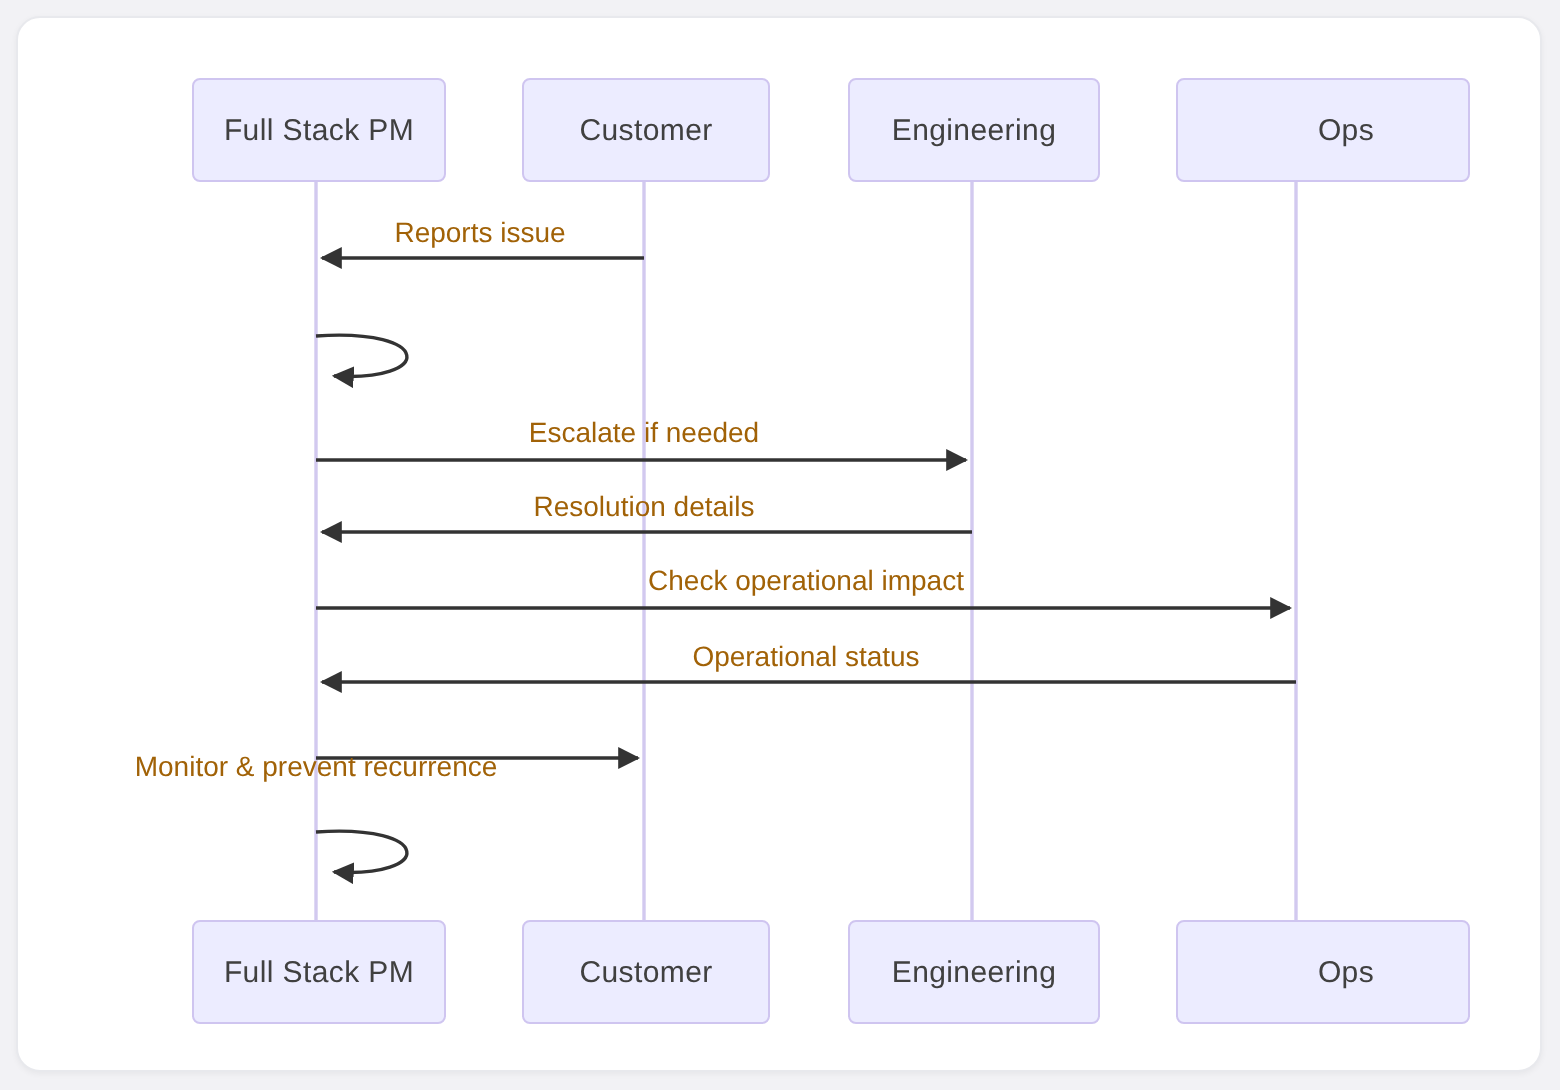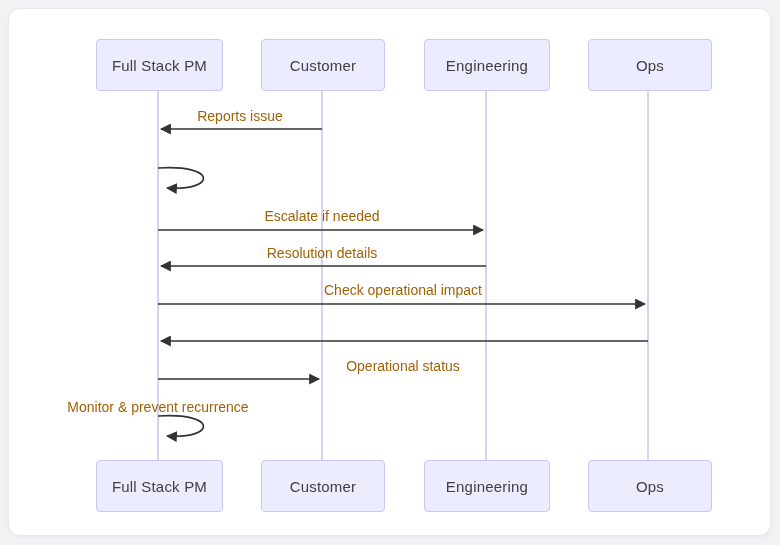--- a/index.html
+++ b/index.html
@@ -40,37 +40,37 @@
     justify-content: center;
     font-size: 15px;
     color: #404040;
     letter-spacing: 0.2px;
   }
   .actor.row-top { top: 30px; }
   .actor.row-bottom { top: 451px; }
   .a-fspm { left: 87px;  width: 125px; }
   .a-customer { left: 252px; width: 122px; }
   .a-engineering { left: 415px; width: 124px; }
-  .a-ops { left: 579px; width: 122px; }
+  .a-ops { left: 579px; width: 122px; padding-left: 23px; }
   .msg-label {
     position: absolute;
     transform: translateX(-50%);
     font-size: 14px;
     color: #a16207;
     white-space: nowrap;
     line-height: 16px;
   }
   .m1 { left: 231px; top: 99px; }
   .L1 { left: 152px; top: 138px; }
   .m2 { left: 313px; top: 199px; }
   .m3 { left: 313px; top: 236px; }
   .m4 { left: 394px; top: 273px; }
-  .m5 { left: 394px; top: 311px; margin-top: 38px; }
+  .m5 { left: 394px; top: 311px; }
   .m6 { left: 231px; top: 348px; }
-  .L2 { left: 149px; top: 390px; }
+  .L2 { left: 149px; top: 366px; }
 </style>
 </head>
 <body>
 
 <div class="card">
 
   <svg class="layer" viewBox="0 0 761 526">
     <defs>
       <marker id="arrowhead" viewBox="0 0 10 10" refX="9" refY="5" markerWidth="11" markerHeight="11" orient="auto" markerUnits="userSpaceOnUse">
         <path d="M0,0 L10,5 L0,10 z" fill="#333333"></path>

